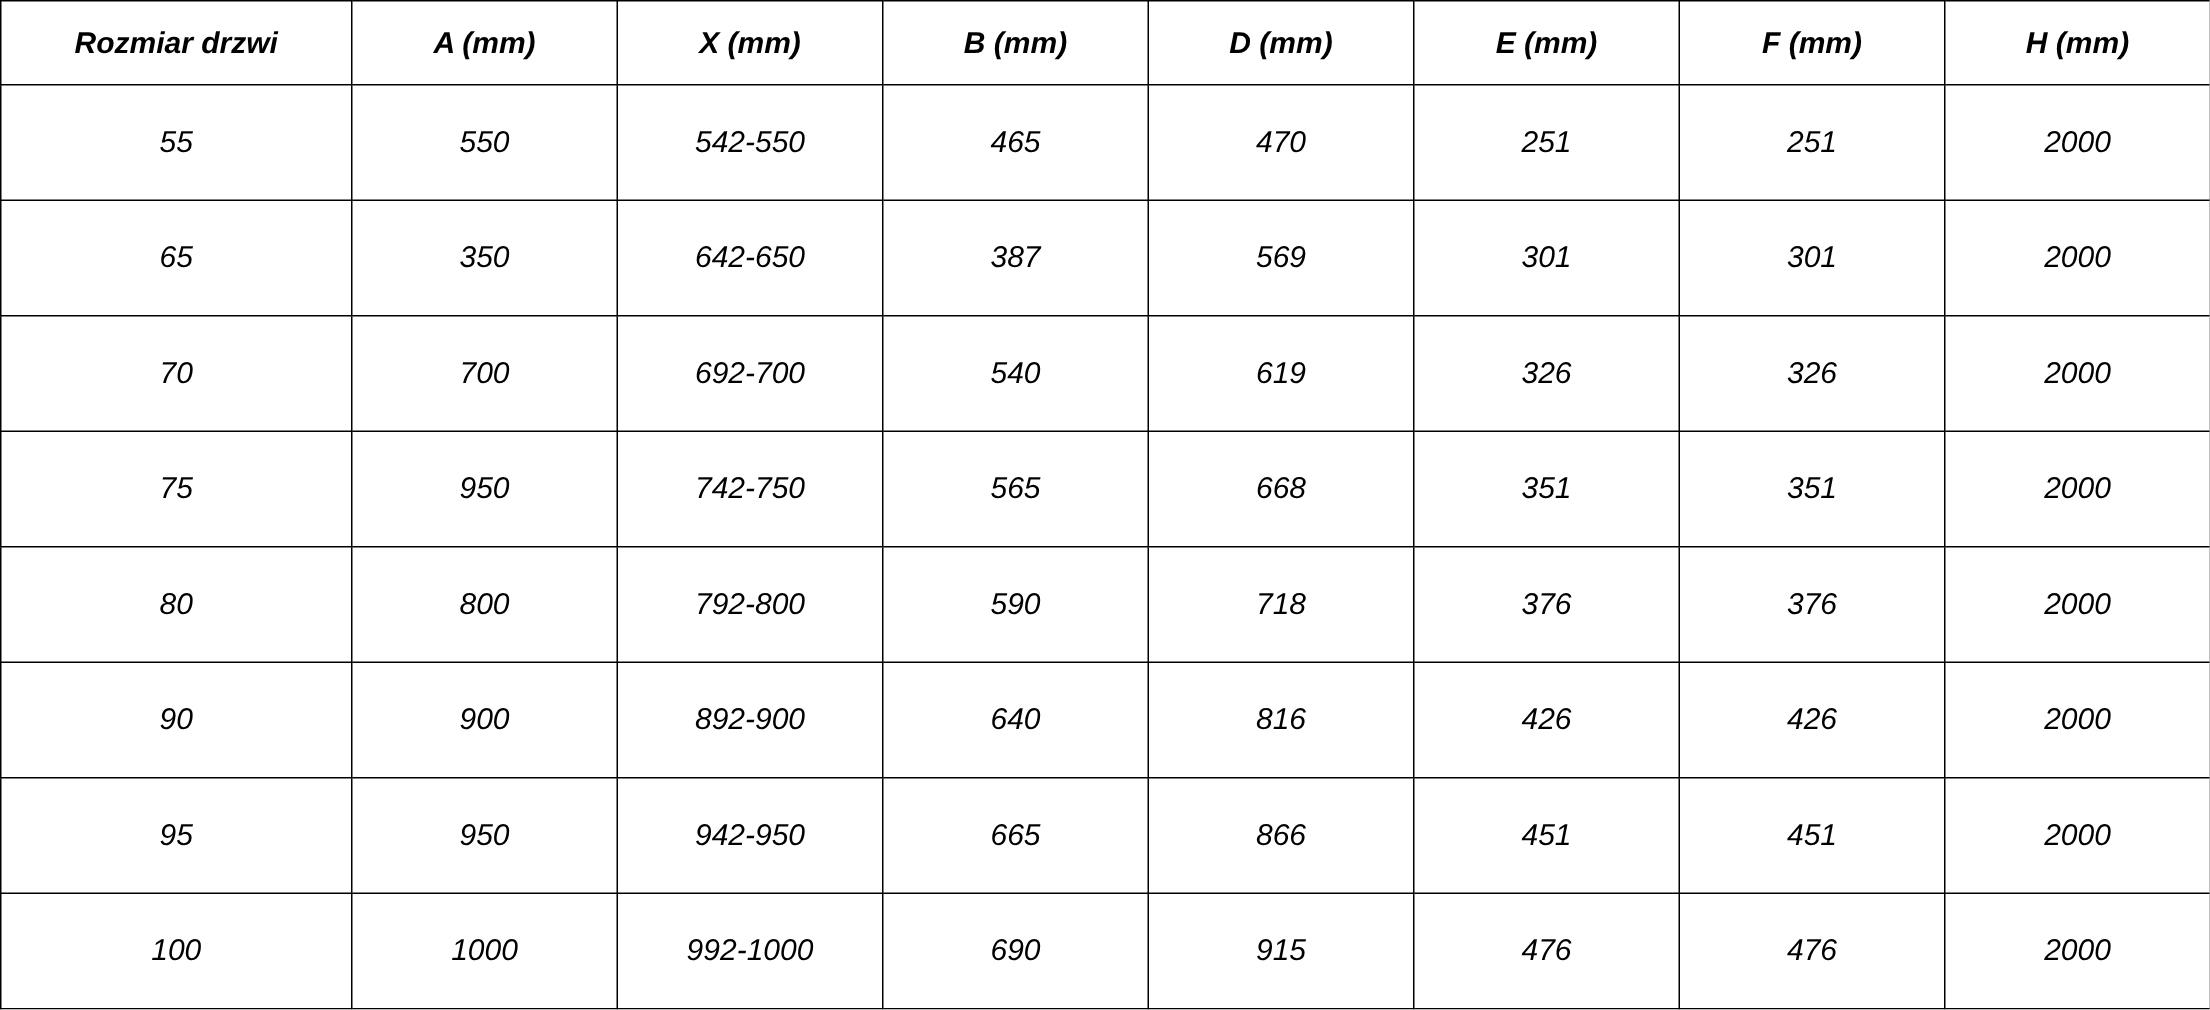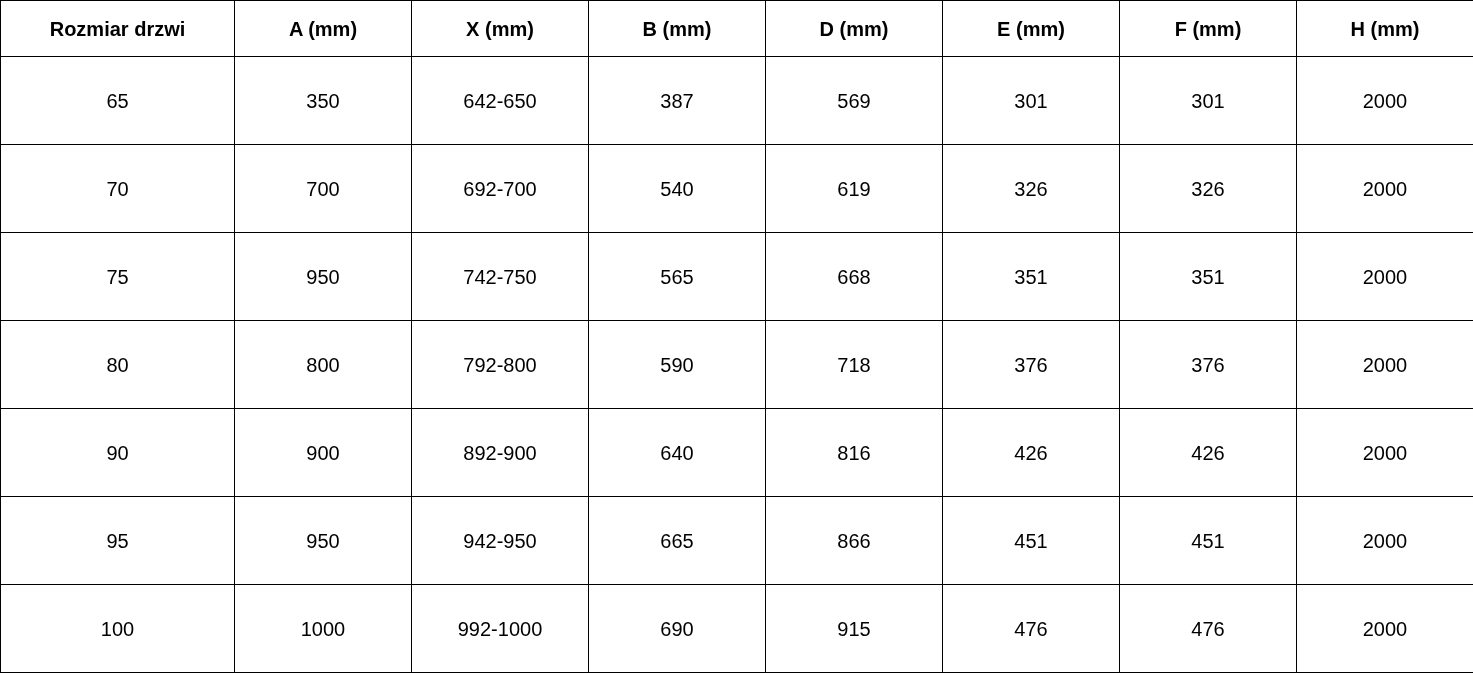--- a/index.html
+++ b/index.html
@@ -30,20 +30,21 @@
     white-space: nowrap;
   }
   table.size-table th {
     font-weight: bold;
   }
   table.size-table td {
     font-weight: normal;
   }
   table.size-table tr {
     height: 56px;
+    font-style: italic;
   }
   col.c-first { width: 234px; }
   col.c-rest  { width: 177px; }
 </style>
 </head>
 <body>
 
 <table class="size-table">
   <colgroup>
     <col class="c-first">
@@ -61,20 +62,30 @@
         <th>A (mm)</th>
         <th>X (mm)</th>
         <th>B (mm)</th>
         <th>D (mm)</th>
         <th>E (mm)</th>
         <th>F (mm)</th>
         <th>H (mm)</th>
       </tr>
   </thead>
   <tbody id="table-body">
+      <tr>
+        <td>55</td>
+        <td>550</td>
+        <td>542-550</td>
+        <td>465</td>
+        <td>470</td>
+        <td>251</td>
+        <td>251</td>
+        <td>2000</td>
+      </tr>
       <tr>
         <td>65</td>
         <td>350</td>
         <td>642-650</td>
         <td>387</td>
         <td>569</td>
         <td>301</td>
         <td>301</td>
         <td>2000</td>
       </tr>

